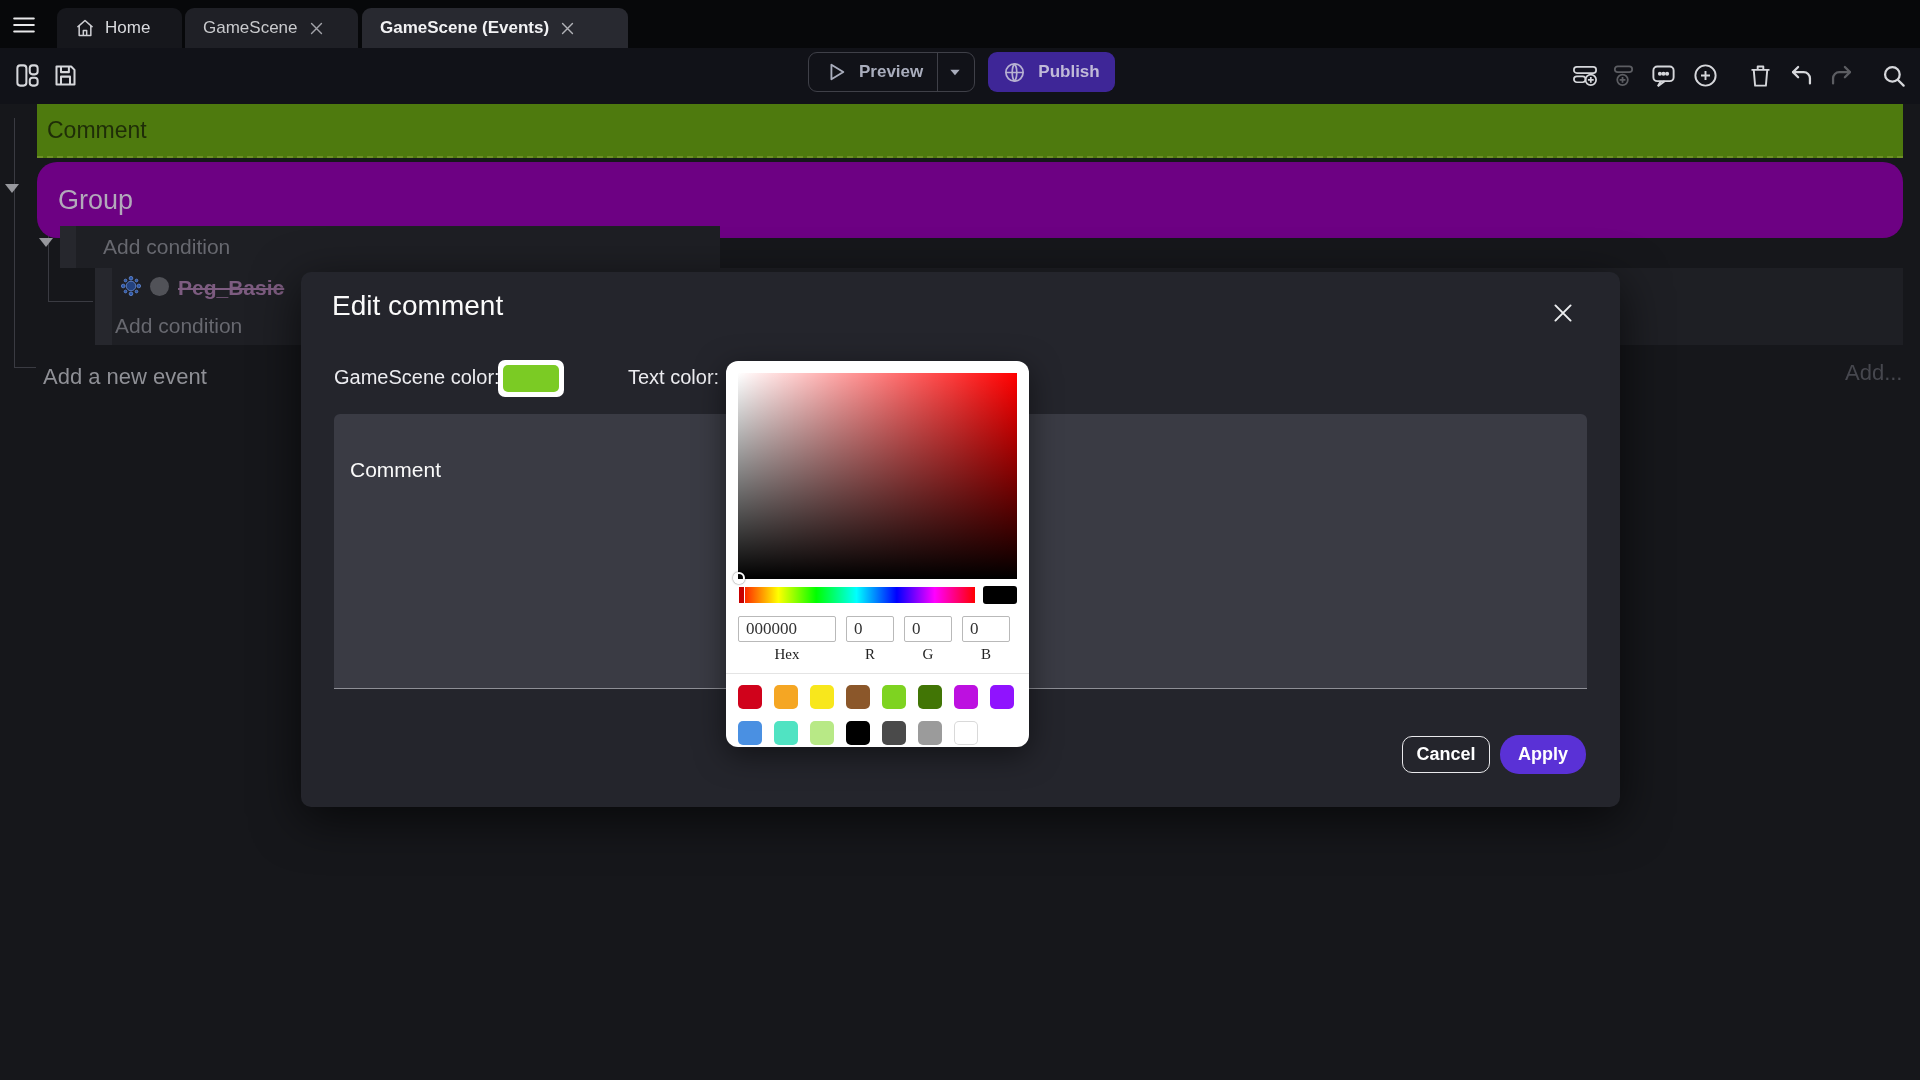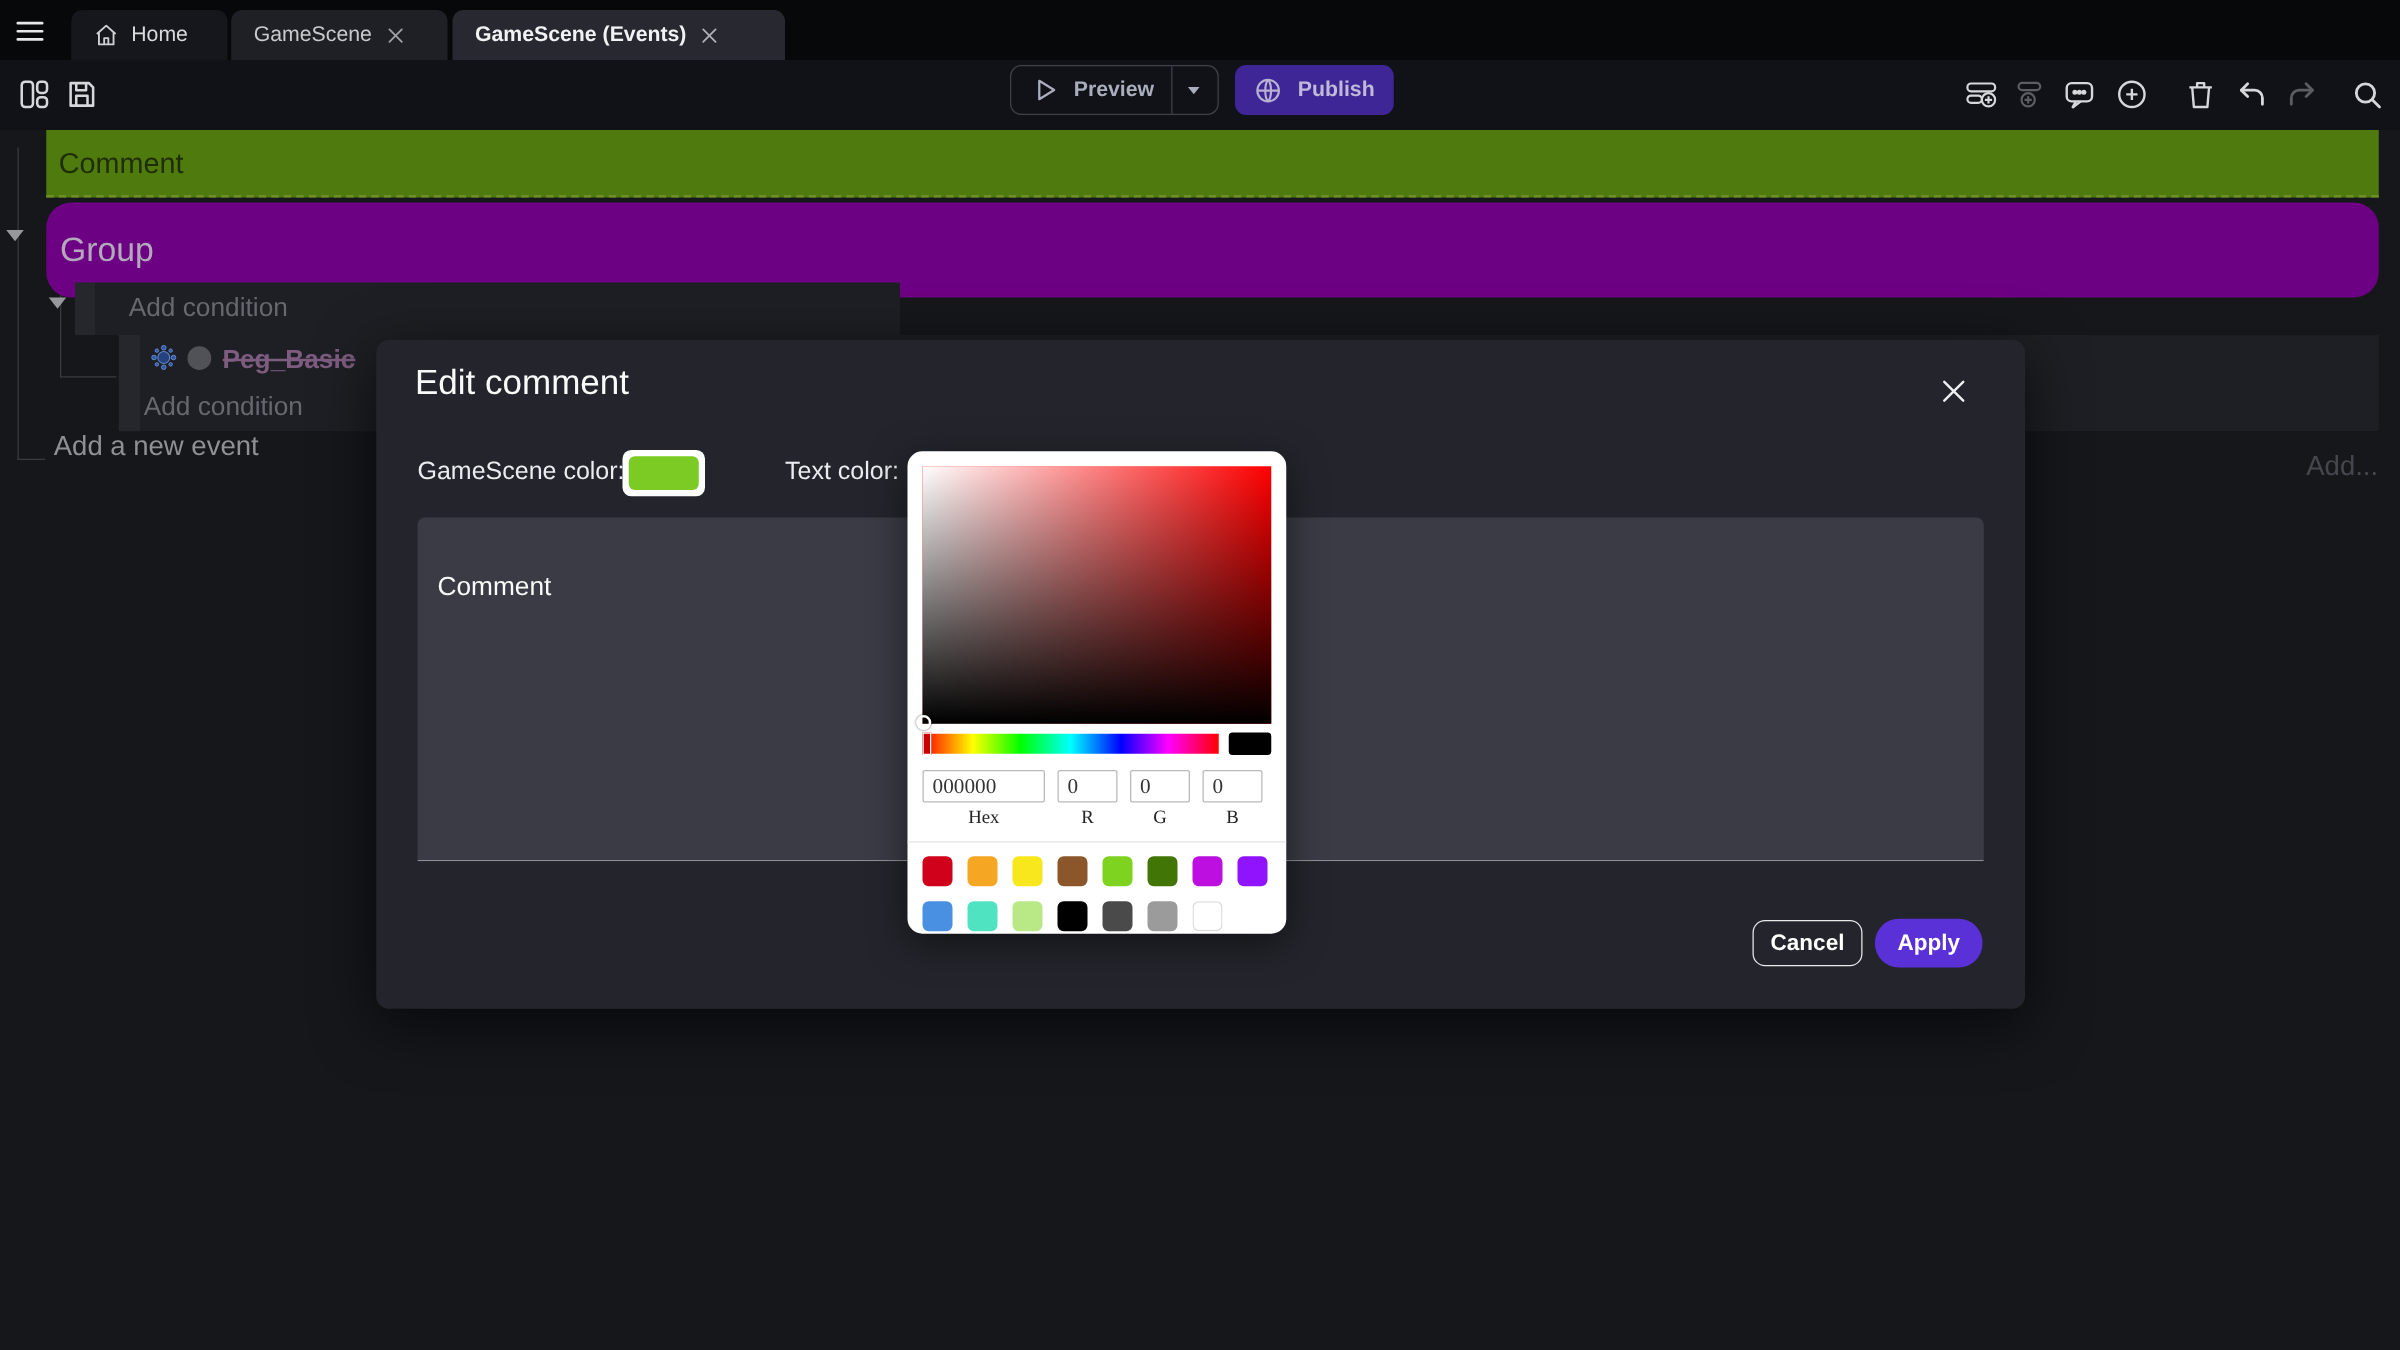--- a/index.html
+++ b/index.html
@@ -24,21 +24,21 @@
   .preview-main { display:flex; align-items:center; gap:12px; padding:0 14px 0 16px; height:100%; }
   .preview-split { width:1px; height:100%; background:#3f4048; }
   .preview-caret { width:34px; height:100%; display:flex; align-items:center; justify-content:center; }
   .publish-btn { left:988px; top:4px; width:127px; height:40px; background:#3e2697; border-radius:9px; display:flex; align-items:center; justify-content:center; gap:12px; color:#c0bad8; font-weight:700; font-size:17px; cursor:pointer; }
 
   
   .sheet { left:0; top:104px; width:1920px; height:976px; background:#16171b; }
   .treeline { position:absolute; background:#3a3b42; }
   .caret-down { position:absolute; width:0; height:0; border-left:7px solid transparent; border-right:7px solid transparent; border-top:9px solid #97989d; cursor:pointer; }
   .comment-bar { left:37px; top:0px; width:1866px; height:54px; display:flex; align-items:center; padding-left:10px; font-size:23px; color:#1f2d08; border-bottom:2px dashed #6d8f26; cursor:pointer; }
-  .group-bar { left:37px; top:58px; width:1866px; height:76px; display:flex; align-items:center; padding-left:11px; font-size:27px; color:#b2a9ba; cursor:pointer;border-radius:20px; }
+  .group-bar { left:37px; top:58px; width:1866px; height:76px; display:flex; align-items:center; padding-left:21px; font-size:27px; color:#b2a9ba; cursor:pointer;border-radius:20px; }
   .ev-gutter { background:#26272d; }
   .cell { position:absolute; display:flex; align-items:center; font-size:21px; color:#67686f; }
   .cond-cell { background:#1e1f24; }
   .act-cell { background:#191a20; }
   .link-add { cursor:pointer; }
   .sub-block { background:#1e1f24; }
   .obj-circle { position:absolute; width:19px; height:19px; border-radius:50%; background:#515258; }
   .peg-text { position:absolute; font-size:21px; font-weight:700; color:#7d5c80; text-decoration:line-through; white-space:nowrap; overflow:hidden; cursor:pointer; }
   .add-new-event { position:absolute; font-size:22px; color:#8f9096; cursor:pointer; }
   .add-more { position:absolute; font-size:22px; color:#46474e; cursor:pointer; }
@@ -257,21 +257,21 @@
             </g>
           </svg>
       </span>
       <span class="obj-circle" style="left:38px;top:9px"></span>
       <span class="peg-text" style="left:66px;top:8px;width:125px">Peg_Basic</span>
       <div class="cell link-add" style="left:3px;top:42px;width:290px;height:32px">
         <span>Add condition</span>
       </div>
     </div>
 
-    <div class="add-new-event" style="left:43px;top:240px">Add a new event</div>
+    <div class="add-new-event" style="left:43px;top:260px">Add a new event</div>
     <div class="add-more" style="left:1845px;top:256px">Add...</div>
   </div>
 
   <div class="abs dialog">
     <div class="dlg-title">Edit comment</div>
     <div class="dlg-close">
       <svg viewBox="0 0 24 24" fill="none" stroke="#eceef0" stroke-width="1.8" stroke-linecap="round">
           <path d="M5 5l14 14M19 5L5 19"></path>
         </svg>
     </div>

